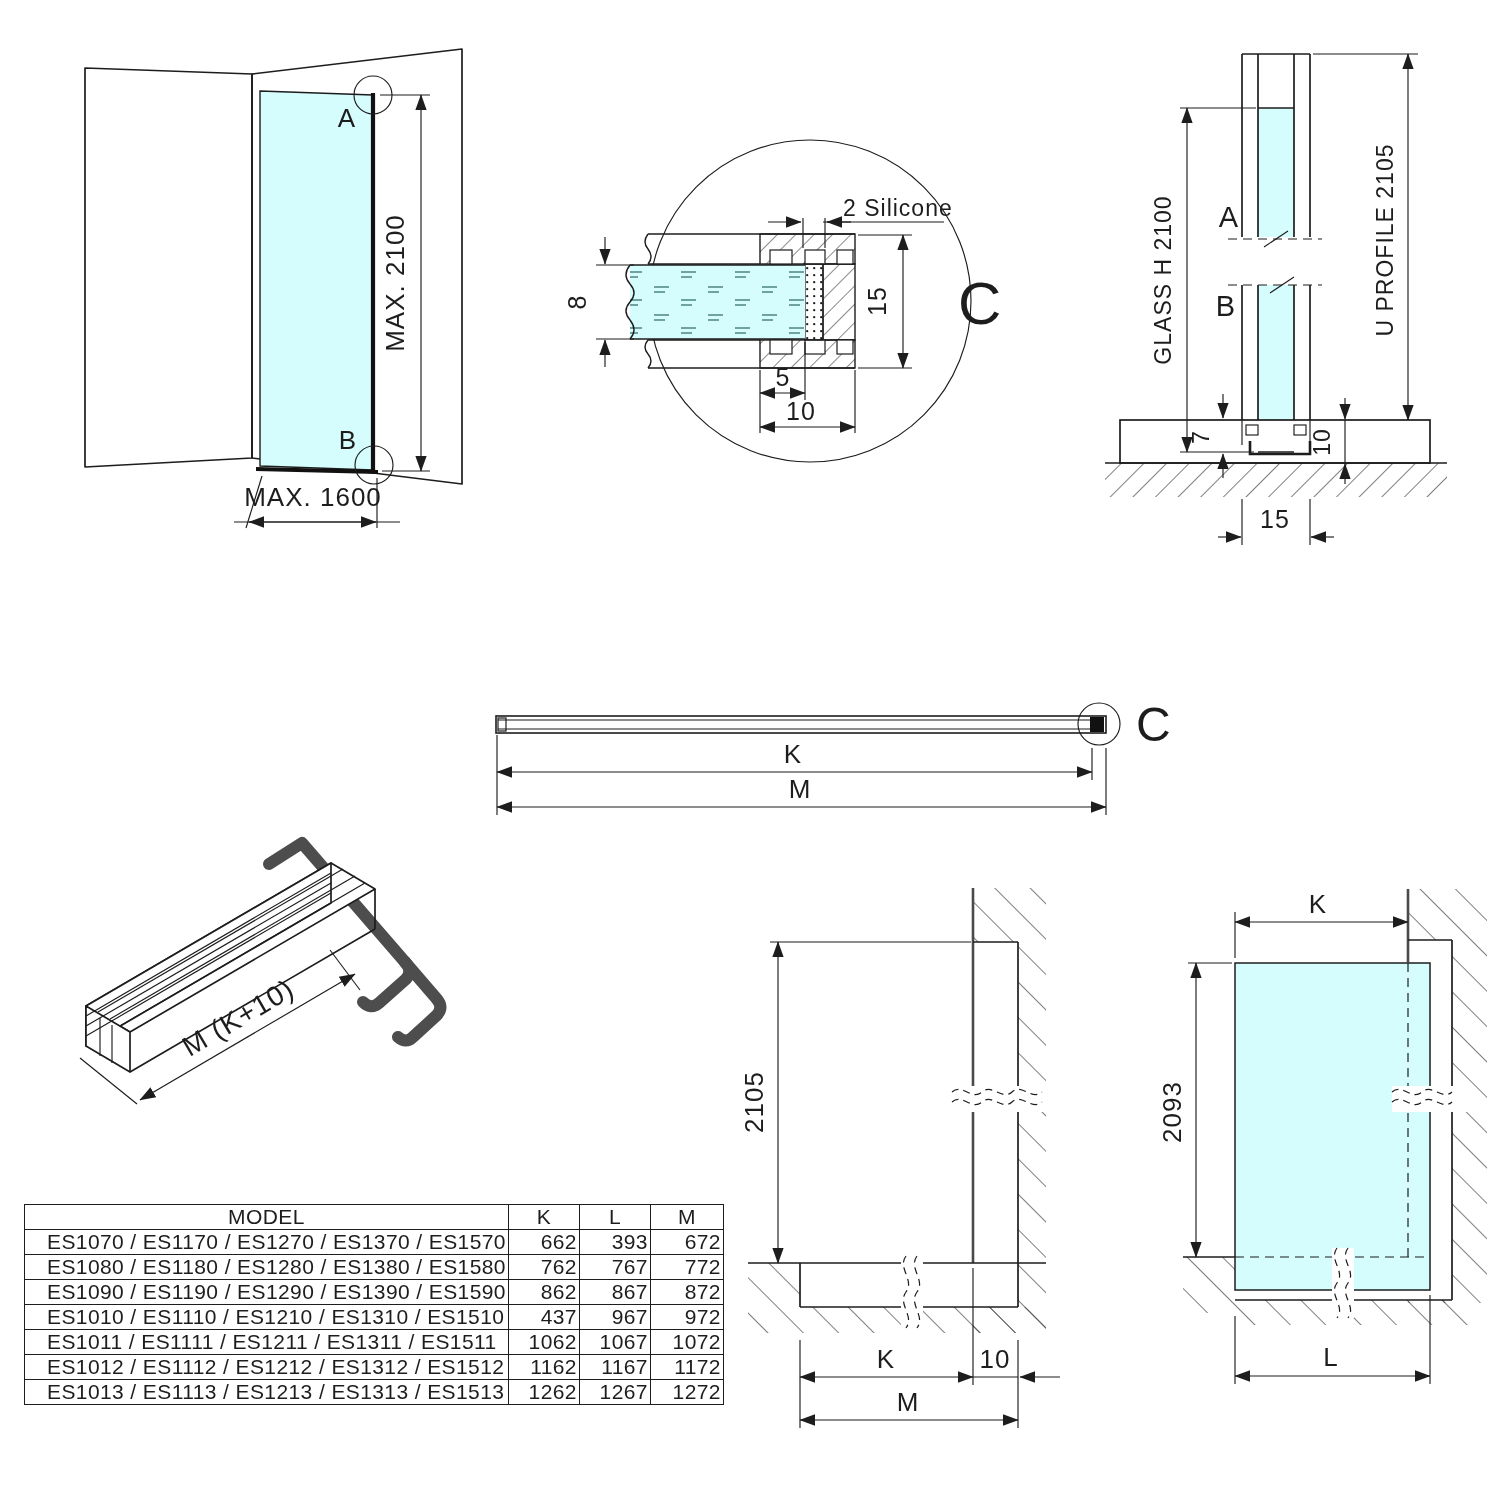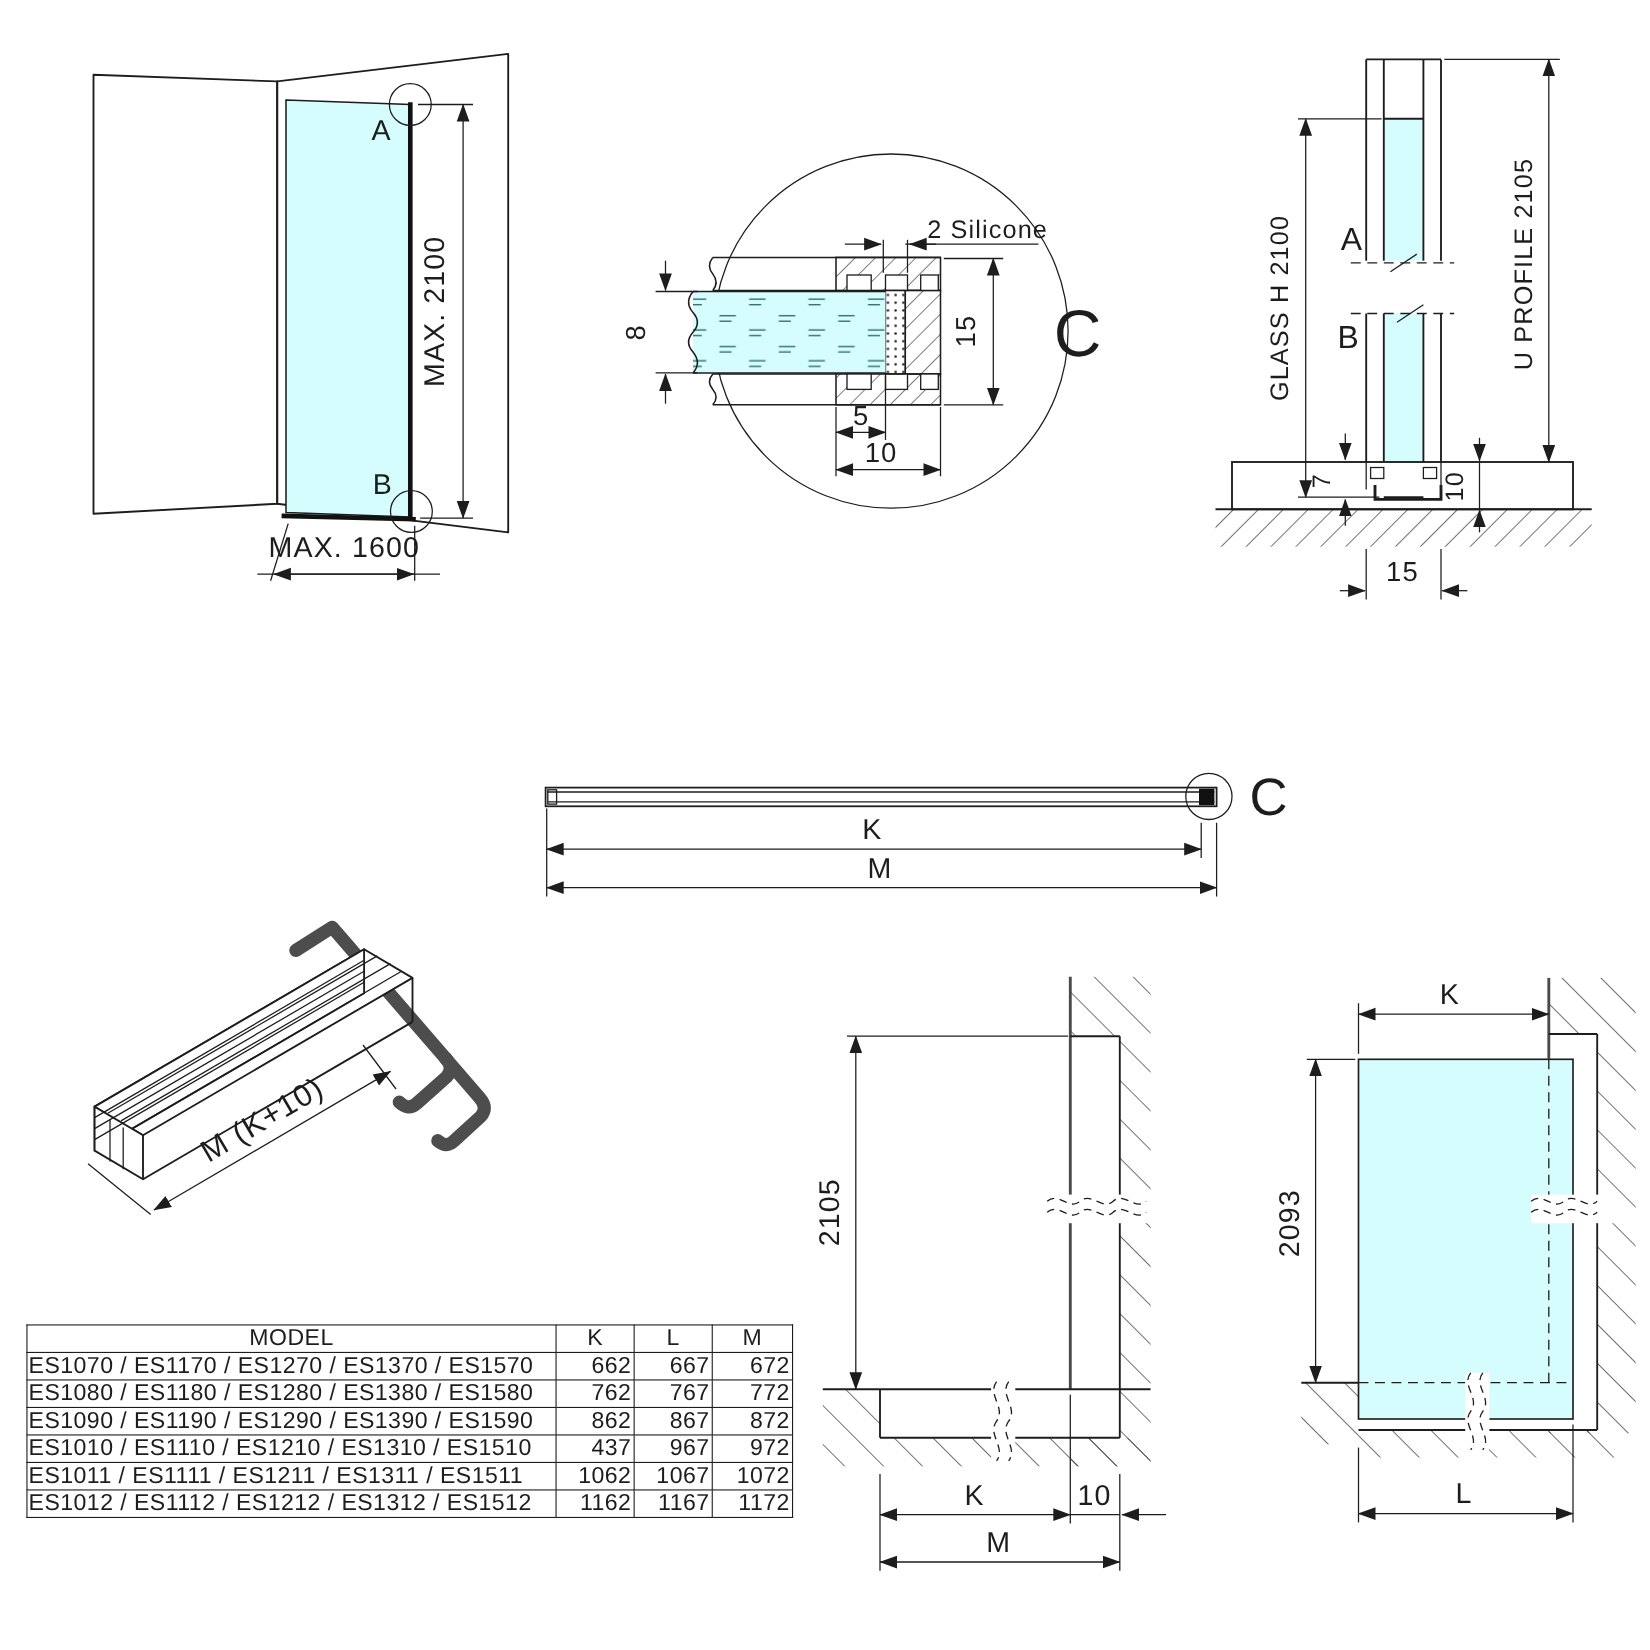--- a/index.html
+++ b/index.html
@@ -13,21 +13,21 @@
   .dash{stroke:#1d1d1d;stroke-width:1.2;fill:none;stroke-dasharray:9 6;}
   .wavy{stroke:#1d1d1d;stroke-width:1.2;fill:none;stroke-dasharray:7 5;}
   .gray{stroke:#4a4a4a;stroke-width:2.6;fill:none;}
   .thick{stroke:#111;stroke-width:4.2;fill:none;}
   .covr{stroke:#4d4d4d;stroke-width:12;fill:none;stroke-linecap:round;stroke-linejoin:round;}
   #model-table{position:absolute;left:24px;top:1204px;border-collapse:collapse;
     font-size:21px;letter-spacing:.4px;color:#1d1d1d;table-layout:fixed;}
   #model-table th,#model-table td{border:1.8px solid #1d1d1d;height:24px;padding:0 2px;
     font-weight:normal;white-space:nowrap;overflow:hidden;}
   #model-table th{text-align:center;}
-  #model-table td.md{text-align:left;padding-left:1px;margin-top:24px;}
+  #model-table td.md{text-align:left;padding-left:22px;margin-top:24px;}
   #model-table td.num{text-align:right;}
 </style>
 </head>
 <body>
 
 <div id="page">
 <svg width="1500" height="1500" viewBox="0 0 1500 1500">
   <defs>
     <marker id="ma" viewBox="0 0 10 10" refX="9.6" refY="5" markerWidth="14" markerHeight="14" orient="auto-start-reverse">
       <path d="M0,1.4 L10,5 L0,8.6 z" fill="#1d1d1d"></path>
@@ -320,21 +320,21 @@
   <tbody>
         <tr>
     <th>MODEL</th>
     <th>K</th>
     <th>L</th>
     <th>M</th>
   </tr>
   <tr>
     <td class="md">ES1070 / ES1170 / ES1270 / ES1370 / ES1570</td>
     <td class="num">662</td>
-    <td class="num">667</td>
+    <td class="num">393</td>
     <td class="num">672</td>
   </tr>
   <tr>
     <td class="md">ES1080 / ES1180 / ES1280 / ES1380 / ES1580</td>
     <td class="num">762</td>
     <td class="num">767</td>
     <td class="num">772</td>
   </tr>
   <tr>
     <td class="md">ES1090 / ES1190 / ES1290 / ES1390 / ES1590</td>
@@ -353,15 +353,21 @@
     <td class="num">1062</td>
     <td class="num">1067</td>
     <td class="num">1072</td>
   </tr>
   <tr>
     <td class="md">ES1012 / ES1112 / ES1212 / ES1312 / ES1512</td>
     <td class="num">1162</td>
     <td class="num">1167</td>
     <td class="num">1172</td>
   </tr>
+  <tr>
+    <td class="md">ES1013 / ES1113 / ES1213 / ES1313 / ES1513</td>
+    <td class="num">1262</td>
+    <td class="num">1267</td>
+    <td class="num">1272</td>
+  </tr>
 </tbody>
     </table>
 </div>
 
 </body></html>

